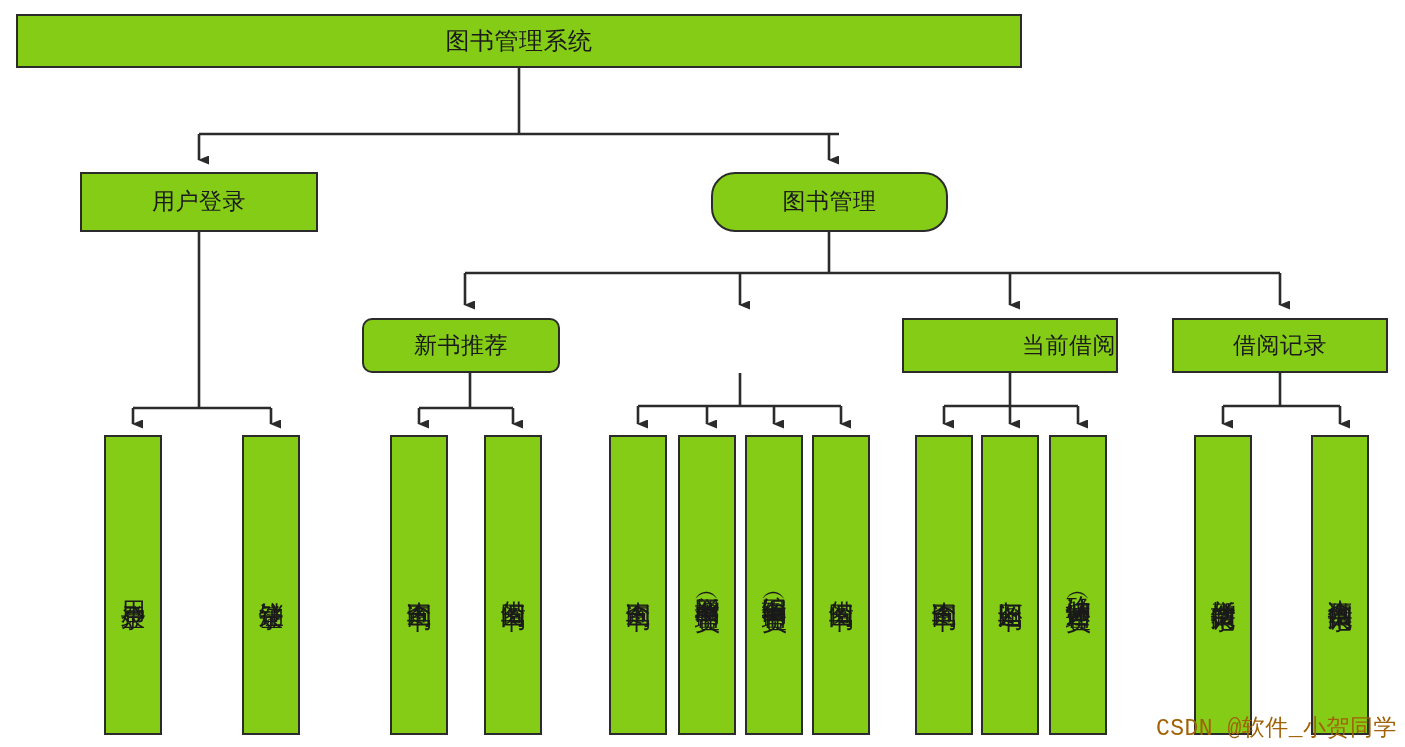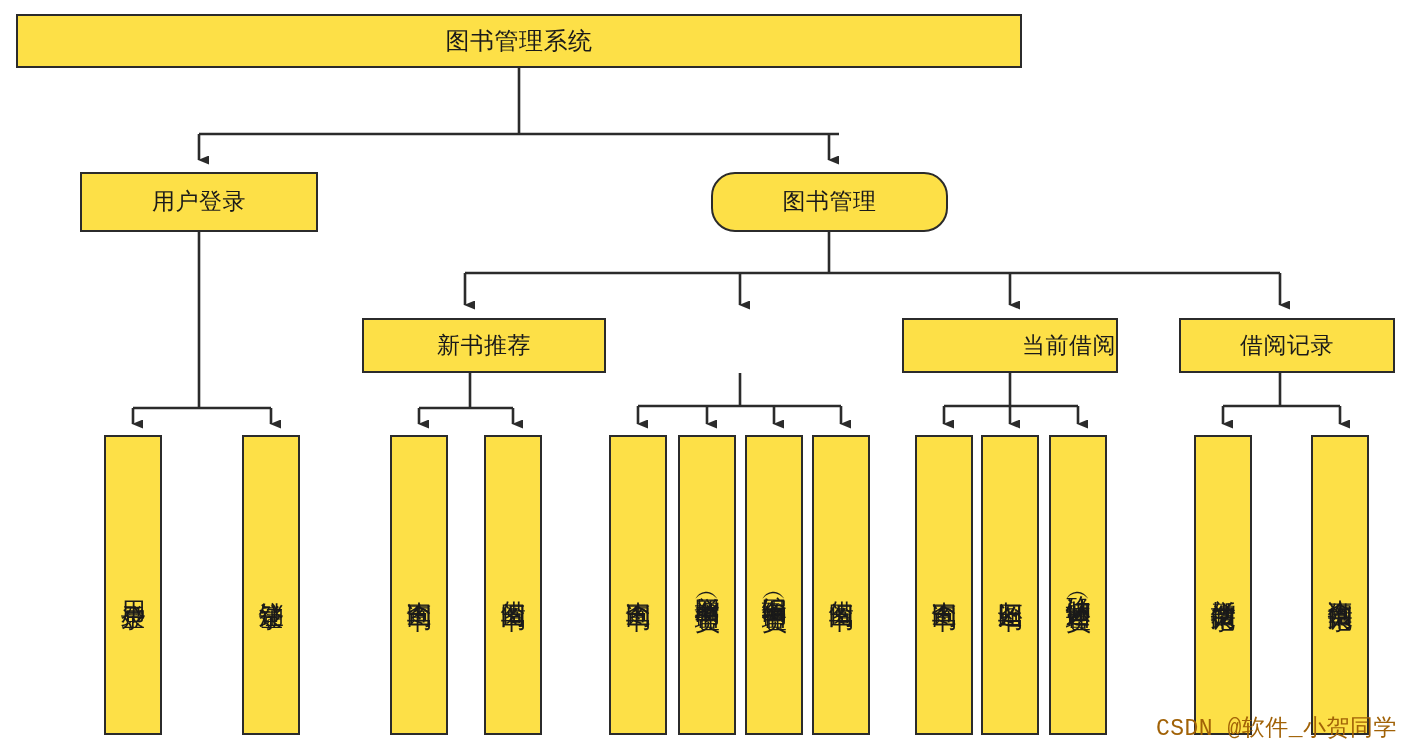--- a/index.html
+++ b/index.html
@@ -22,21 +22,21 @@
     position: absolute;
     left: 0;
     top: 0;
     width: 1405px;
     height: 747px;
     pointer-events: none;
   }
   .node {
     position: absolute;
     box-sizing: border-box;
-    background: #fde047;
+    background: #84cc16;
     border: 2px solid #2b2b2b;
     display: flex;
     align-items: center;
     justify-content: center;
     color: #1a1a1a;
   }
   .node.horiz {
     font-size: 23px;
     letter-spacing: 0.5px;
     line-height: 1.1;
@@ -131,30 +131,30 @@
   </div>
 
   <div class="node horiz" style="left:80px; top:172px; width:238px; height:60px;">
     <span>用户登录</span>
   </div>
 
   <div class="node horiz" style="left:711px; top:172px; width:237px; height:60px;border-radius:24px;">
     <span>图书管理</span>
   </div>
 
-  <div class="node horiz" style="left:362px; top:318px; width:244px; height:55px;">
+  <div class="node horiz" style="left:362px; top:318px; width:198px; height:55px;border-radius:10px;">
     <span>新书推荐</span>
   </div>
 
 
   <div class="node horiz" style="left:902px; top:318px; width:216px; height:55px;justify-content:flex-end;">
     <span>当前借阅</span>
   </div>
 
-  <div class="node horiz" style="left:1172px; top:318px; width:216px; height:55px;margin-left:7px;">
+  <div class="node horiz" style="left:1172px; top:318px; width:216px; height:55px;">
     <span>借阅记录</span>
   </div>
 
   <div class="node vert" style="left:104px; top:435px; width:58px; height:300px;">
     <span>用户登录</span>
   </div>
 
   <div class="node vert" style="left:242px; top:435px; width:58px; height:300px;">
     <span>注销登录</span>
   </div>

